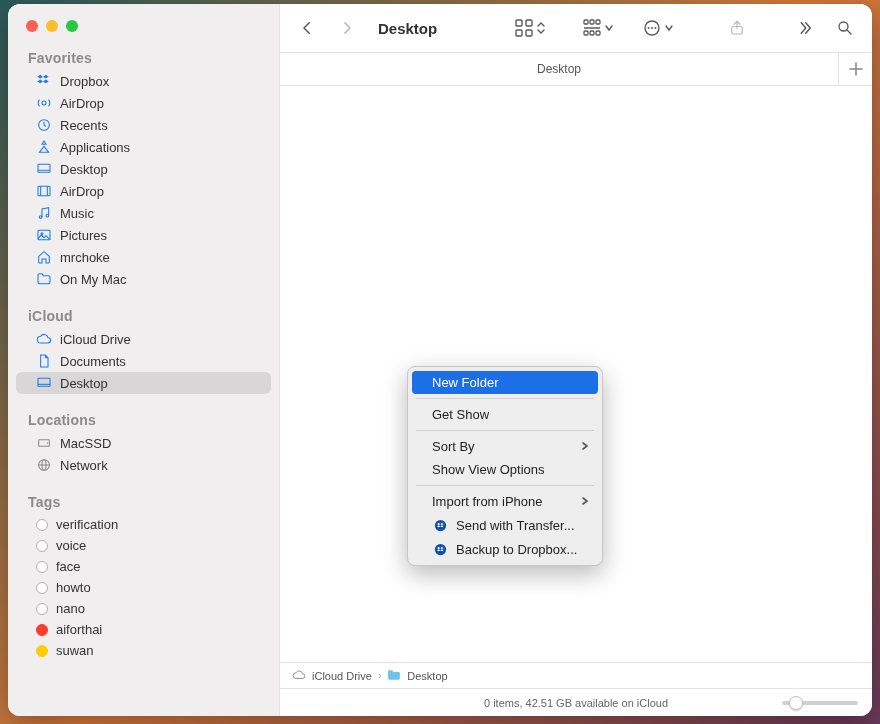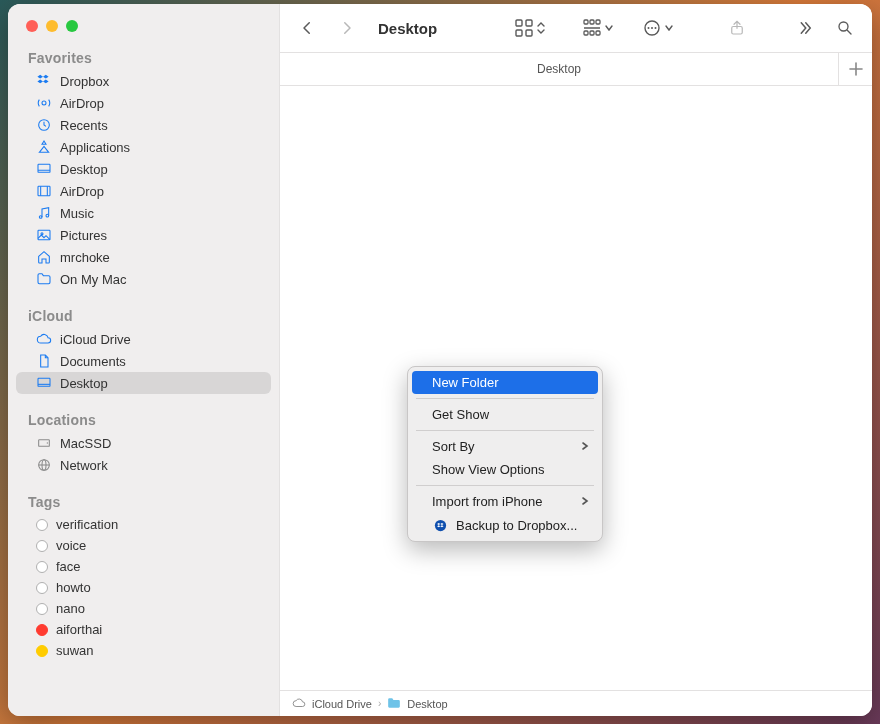--- a/index.html
+++ b/index.html
@@ -327,20 +327,26 @@
             <path d="M7 18a5 5 0 0 1 0-10 6 6 0 0 1 11 2 4 4 0 0 1 0 8H7z" fill="none" stroke="#8b8b8b" stroke-width="1.6"></path>
           </svg></span>
       <span>iCloud Drive</span>
       <span class="path-sep">›</span>
       <span><svg width="14" height="12" viewBox="0 0 24 20">
             <path d="M2 4a2 2 0 0 1 2-2h5l2 3h9a2 2 0 0 1 2 2v9a2 2 0 0 1-2 2H4a2 2 0 0 1-2-2V4z" fill="#6ec3e8"></path>
           </svg></span>
       <span>Desktop</span>
     </div>
 
+    <div class="statusbar">
+      <span>0 items, 42.51 GB available on iCloud</span>
+      <div class="slider">
+          <div class="knob"></div>
+        </div>
+    </div>
   </div>
 
   <div class="context-menu" id="ctx">
       <div class="cm-item hl">
         <span>New Folder</span>
       </div>
       <div class="cm-sep"></div>
       <div class="cm-item">
         <span>Get Show</span>
       </div>
@@ -361,16 +367,25 @@
             <polyline points="3 2 7 5 3 8" stroke="currentColor" stroke-width="1.6" fill="none" stroke-linecap="round"></polyline>
           </svg></span>
       </div>
       <div class="cm-item">
         <span class="cm-ico">
           <svg viewBox="0 0 24 24">
             <circle cx="12" cy="12" r="9" fill="#0f4fae"></circle>
             <path fill="#fff" d="M8 7l4 2.5L8 12l-4-2.5L8 7zm8 0l4 2.5L16 12l-4-2.5L16 7zM8 13l4 2.5L8 18l-4-2.5L8 13zm8 0l4 2.5L16 18l-4-2.5L16 13z" transform="scale(.65) translate(6,5)"></path>
           </svg>
         </span>
+        <span>Send with Transfer...</span>
+      </div>
+      <div class="cm-item">
+        <span class="cm-ico">
+          <svg viewBox="0 0 24 24">
+            <circle cx="12" cy="12" r="9" fill="#0f4fae"></circle>
+            <path fill="#fff" d="M8 7l4 2.5L8 12l-4-2.5L8 7zm8 0l4 2.5L16 12l-4-2.5L16 7zM8 13l4 2.5L8 18l-4-2.5L8 13zm8 0l4 2.5L16 18l-4-2.5L16 13z" transform="scale(.65) translate(6,5)"></path>
+          </svg>
+        </span>
         <span>Backup to Dropbox...</span>
       </div>
     </div>
 </div>
 
 </body></html>

